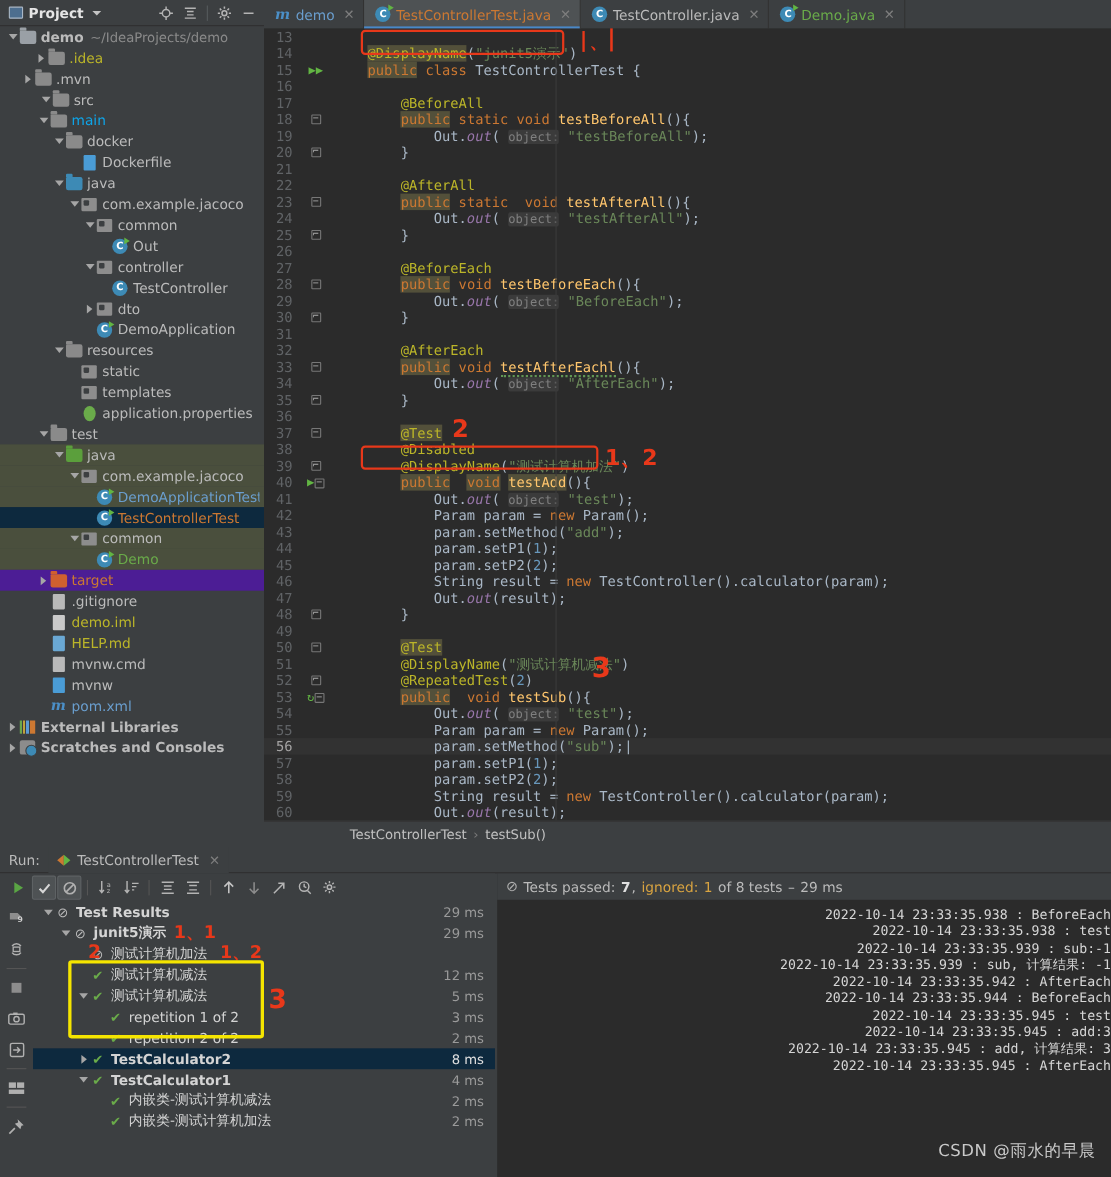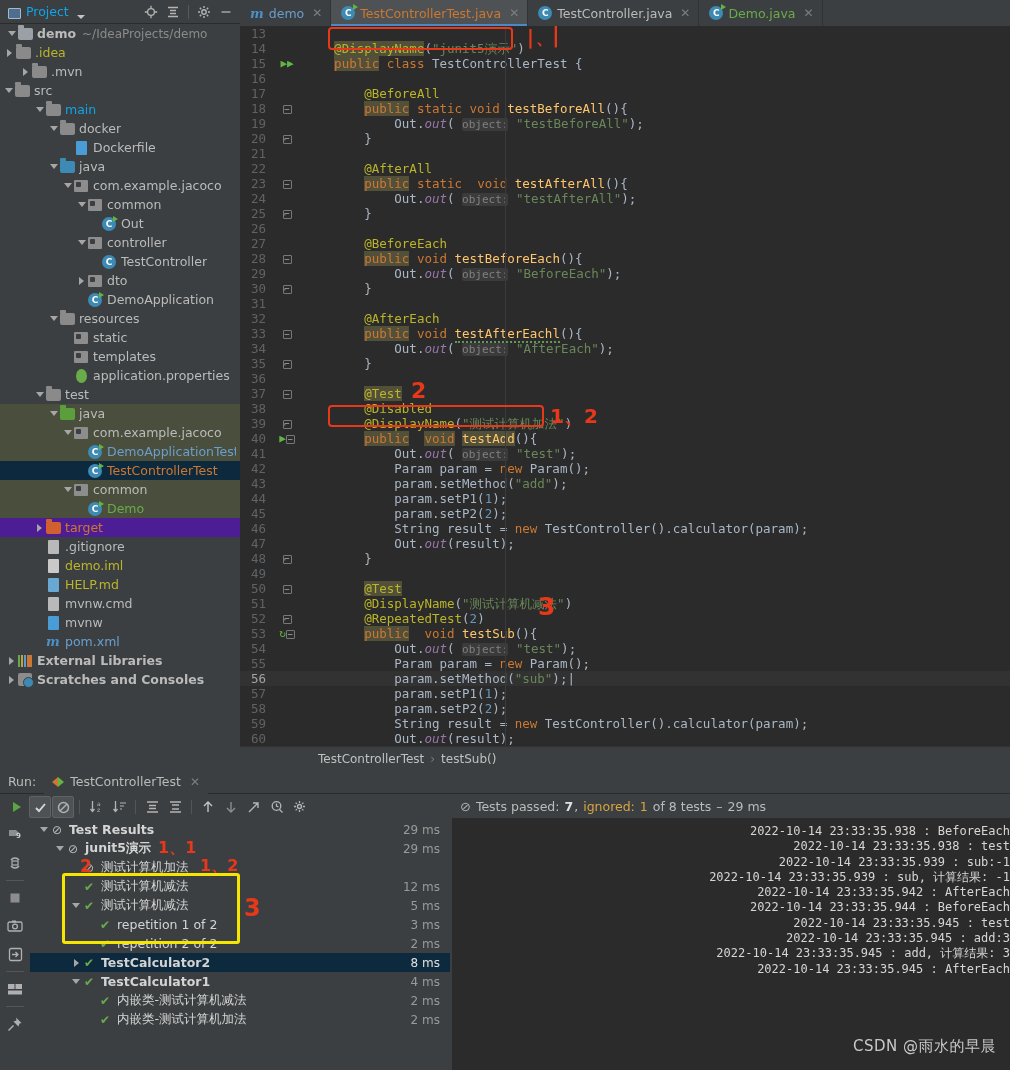--- a/index.html
+++ b/index.html
@@ -10,21 +10,21 @@
     -webkit-font-smoothing:antialiased;
   }
   .app { position:relative; width:1010px; height:1070px; }
 
   
   .proj-toolbar{
     position:absolute; left:0; top:0; width:240px; height:24px;
     background:#3c3f41; display:flex; align-items:center; padding:0 4px;
     border-bottom:1px solid #2b2b2b;
   }
-  .proj-label{ display:flex; align-items:flex-end; gap:5px; font-size:12.5px; color:#0ea5e9; padding-left:4px;}
+  .proj-label{ display:flex; align-items:center; gap:5px; font-size:12.5px; color:#e5e5e5; padding-left:4px;font-weight:bold;}
   .proj-sq{ width:13px;height:11px;border:1.6px solid #a9b7c6; border-radius:1px; background:#4d6e8f;}
   .caret-dn{ width:0;height:0;border-left:4px solid transparent;border-right:4px solid transparent;border-top:4px solid #c4c4c4; margin-left:3px;}
   .tb-icons{ display:flex; align-items:center; gap:2px; margin-left:auto;}
   .tb-ic{ width:20px;height:20px; display:flex;align-items:center;justify-content:center; cursor:pointer;}
   .tb-sep{ width:1px;height:14px;background:#555a5c;margin:0 3px;}
 
   
   .tree{
     position:absolute; left:0; top:24px; width:240px; height:746px;
     background:#3c3f41; overflow:hidden; font-size:12.5px;
@@ -196,39 +196,39 @@
       <div class="trow " style="padding-left:6px">
     <span class="arw">
           <span class="arw-d"></span>
         </span>
     <span class="ticon">
           <span class="f-ico" style="background:#9aa0a6"></span>
         </span>
     <span class="tlabel bold" style="color:#bbbbbb">demo</span>
         <span class="tpath">~/IdeaProjects/demo</span>
   </div>
-      <div class="trow " style="padding-left:4px">
+      <div class="trow " style="padding-left:32px">
     <span class="arw">
           <span class="arw-r"></span>
         </span>
     <span class="ticon">
           <span class="f-ico" style="background:#8a8a8a"></span>
         </span>
     <span class="tlabel " style="color:#bbb529">.idea</span>
   </div>
       <div class="trow " style="padding-left:20px">
     <span class="arw">
           <span class="arw-r"></span>
         </span>
     <span class="ticon">
           <span class="f-ico" style="background:#8a8a8a"></span>
         </span>
     <span class="tlabel " style="color:#bbbbbb">.mvn</span>
   </div>
-      <div class="trow " style="padding-left:3px">
+      <div class="trow " style="padding-left:36px">
     <span class="arw">
           <span class="arw-d"></span>
         </span>
     <span class="ticon">
           <span class="f-ico" style="background:#8a8a8a"></span>
         </span>
     <span class="tlabel " style="color:#bbbbbb">src</span>
   </div>
       <div class="trow " style="padding-left:34px">
     <span class="arw">

